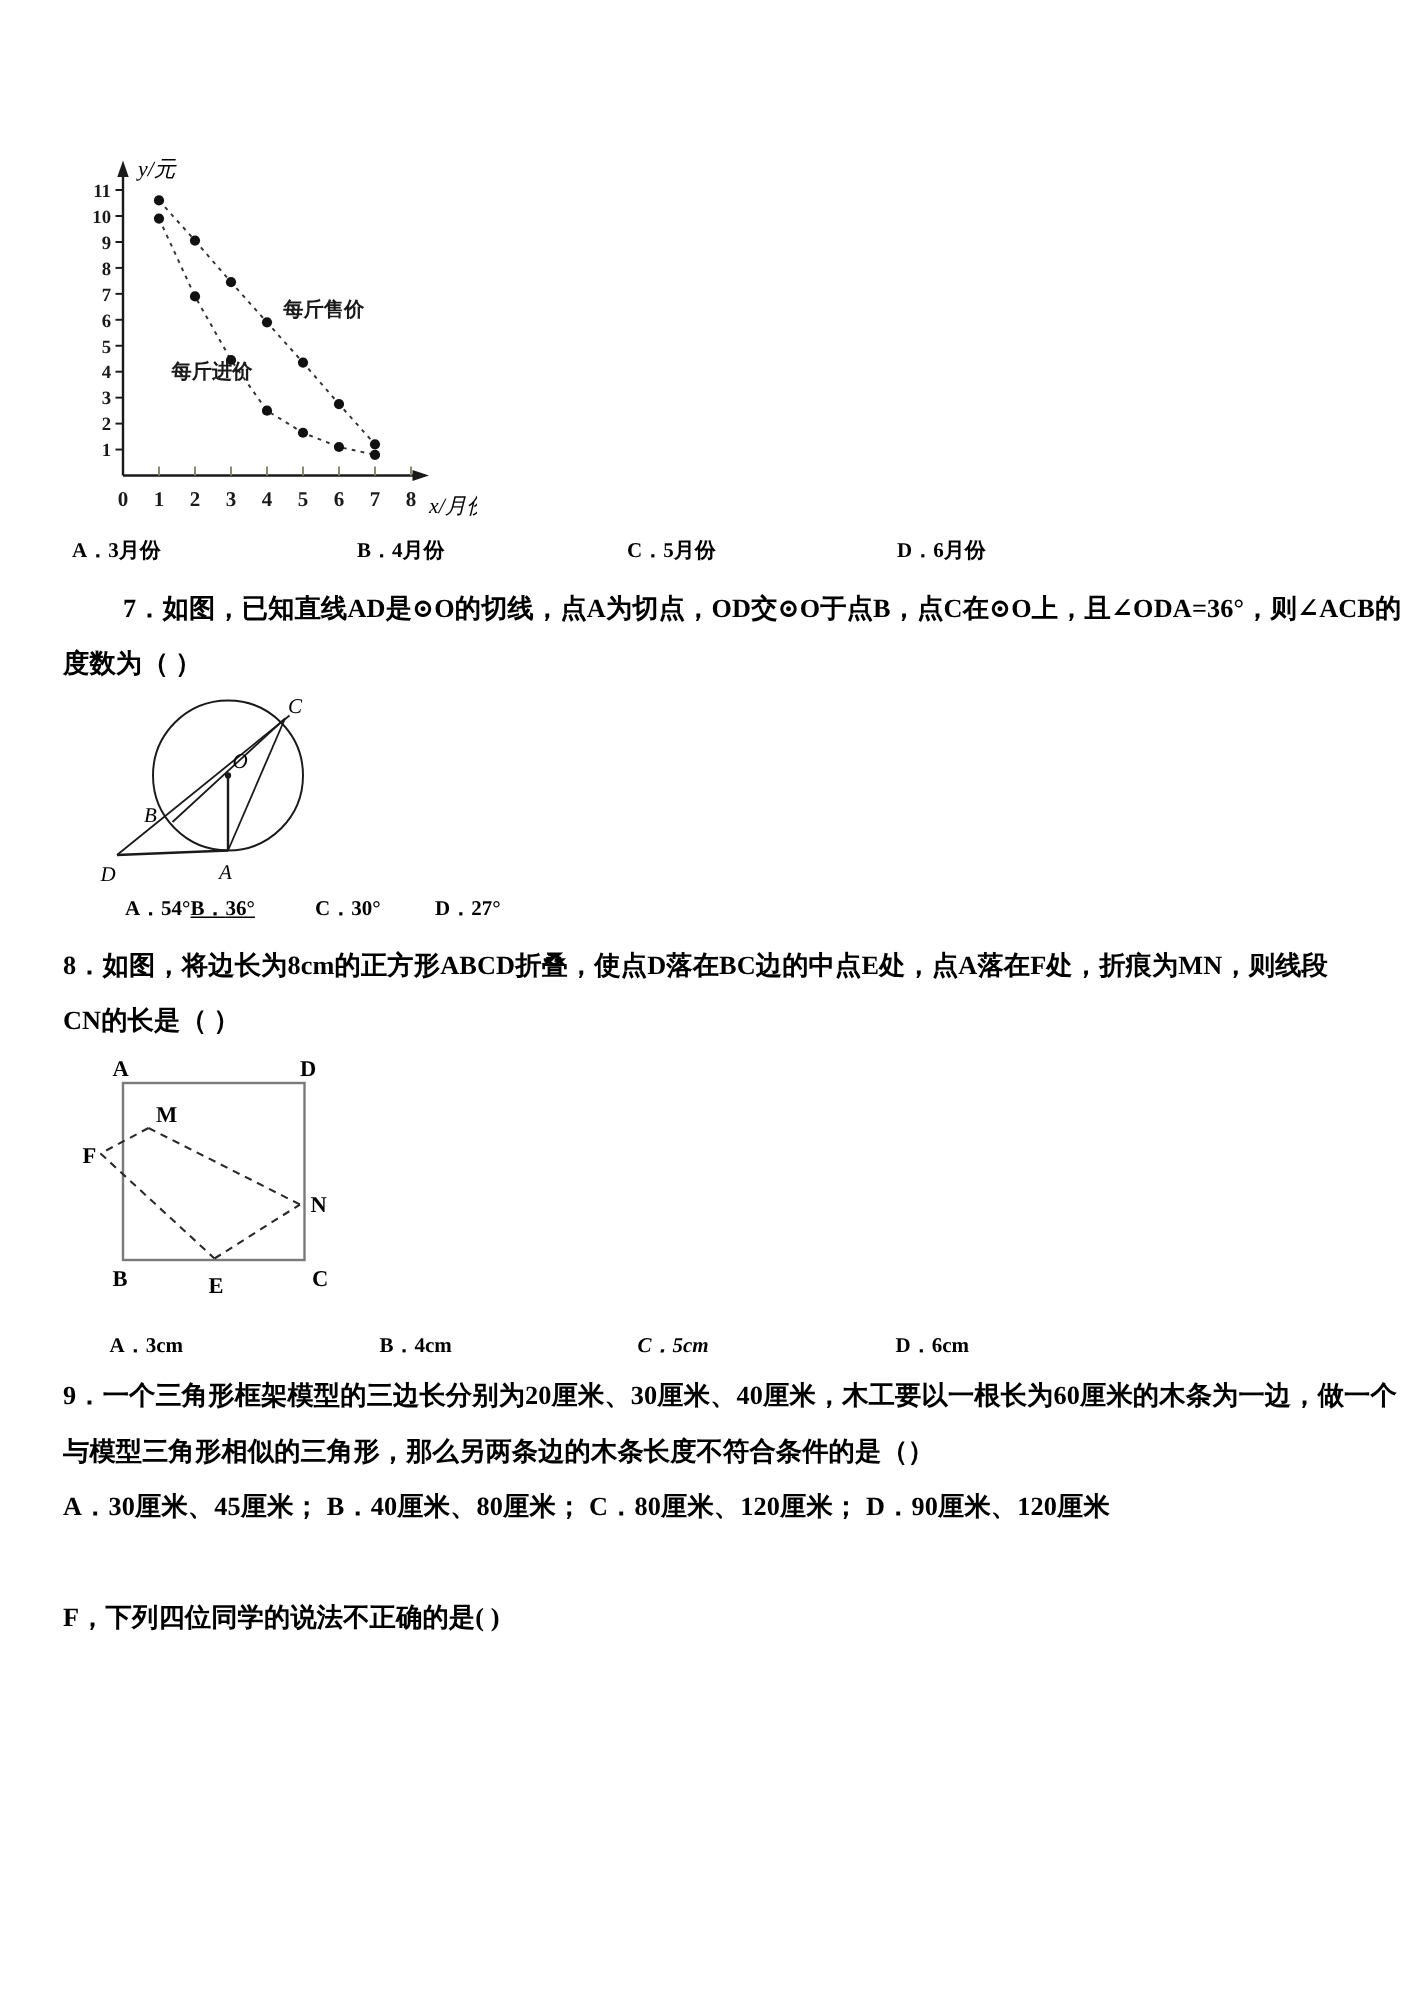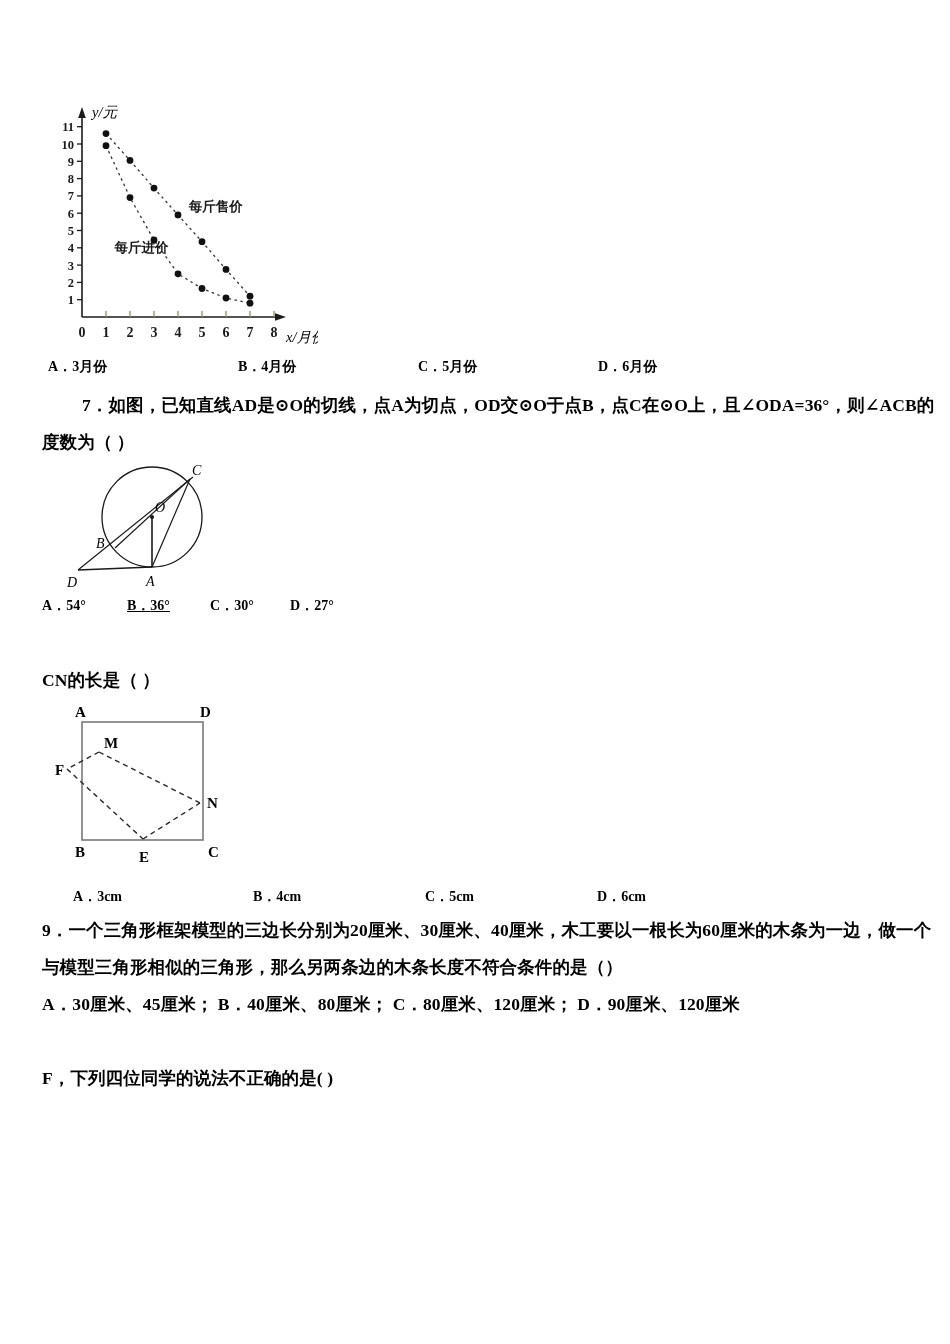--- a/index.html
+++ b/index.html
@@ -166,23 +166,24 @@
 
       <text id="c7-lab-C" x="132" y="15" font-size="14" font-style="italic">C</text>
       <text id="c7-lab-O" x="95" y="52" font-size="14" font-style="italic">O</text>
       <text id="c7-lab-B" x="36" y="88" font-size="14" font-style="italic">B</text>
       <text id="c7-lab-D" x="7" y="127" font-size="14" font-style="italic">D</text>
       <text id="c7-lab-A" x="86" y="126" font-size="14" font-style="italic">A</text>
     </svg>
   </div>
 
   <div class="opts" id="q7-opts" style="left:42px; top:597px;">
-    <span class="opt" style="width:85px;"><span>A．</span><span>54°</span></span><span class="opt" style="width:83px;text-decoration:underline;"><span>B．</span><span>36°</span></span><span class="opt" style="width:80px;"><span>C．</span><span>30°</span></span><span class="opt"><span>D．</span><span>27°</span></span>
-  </div>
-
+    <span class="opt" style="width:85px;text-align:right;"><span>A．</span><span>54°</span></span><span class="opt" style="width:83px;text-decoration:underline;"><span>B．</span><span>36°</span></span><span class="opt" style="width:80px;"><span>C．</span><span>30°</span></span><span class="opt"><span>D．</span><span>27°</span></span>
+  </div>
+
+  <div class="qline" style="left:42px; top:633px;">8．如图，将边长为8cm的正方形ABCD折叠，使点D落在BC边的中点E处，点A落在F处，折痕为MN，则线段</div>
   <div class="qline" style="left:42px; top:670px;">CN的长是（    ）</div>
 
   <div class="fig" id="square-fig">
     <svg width="235" height="165" viewBox="0 0 235 165">
 
       <rect x="27" y="17" width="121" height="118" fill="none" stroke="#7a7a7a" stroke-width="1.6"></rect>
 
       <line x1="44" y1="47" x2="145" y2="98" stroke="#2a2a2a" stroke-width="1.4" stroke-dasharray="5,4"></line>
 
       <line x1="44" y1="47" x2="12" y2="64" stroke="#2a2a2a" stroke-width="1.4" stroke-dasharray="5,4"></line>
@@ -196,21 +197,21 @@
       <text id="s8-lab-M" x="49" y="43" font-size="15" font-weight="600">M</text>
       <text id="s8-lab-F" x="0" y="70" font-size="15" font-weight="600">F</text>
       <text id="s8-lab-N" x="152" y="103" font-size="15" font-weight="600">N</text>
       <text id="s8-lab-B" x="20" y="152" font-size="15" font-weight="600">B</text>
       <text id="s8-lab-E" x="84" y="157" font-size="15" font-weight="600">E</text>
       <text id="s8-lab-C" x="153" y="152" font-size="15" font-weight="600">C</text>
     </svg>
   </div>
 
   <div class="opts" id="q8-opts" style="left:42px; top:888px; width:860px;">
-    <span class="opt" style="width:180px;margin-left:31px;"><span>A．</span><span>3cm</span></span><span class="opt" style="width:172px;"><span>B．</span><span>4cm</span></span><span class="opt" style="width:172px;"><span>C．</span><span>5cm</span></span><span class="opt"><span>D．</span><span>6cm</span></span>
+    <span class="opt" style="width:180px;margin-left:31px;"><span>A．</span><span>3cm</span></span><span class="opt" style="width:172px;"><span>B．</span><span>4cm</span></span><span class="opt" style="width:172px;font-style:italic;"><span>C．</span><span>5cm</span></span><span class="opt"><span>D．</span><span>6cm</span></span>
   </div>
 
   <div class="qline" style="left:42px; top:920px;">9．一个三角形框架模型的三边长分别为20厘米、30厘米、40厘米，木工要以一根长为60厘米的木条为一边，做一个</div>
   <div class="qline" style="left:42px; top:957px;">与模型三角形相似的三角形，那么另两条边的木条长度不符合条件的是（）</div>
   <div class="qline" style="left:42px; top:994px;">A．30厘米、45厘米；    B．40厘米、80厘米；    C．80厘米、120厘米；    D．90厘米、120厘米</div>
 
   <div class="qline" style="left:42px; top:1068px;">F，下列四位同学的说法不正确的是(  )</div>
 
 </div>
 

